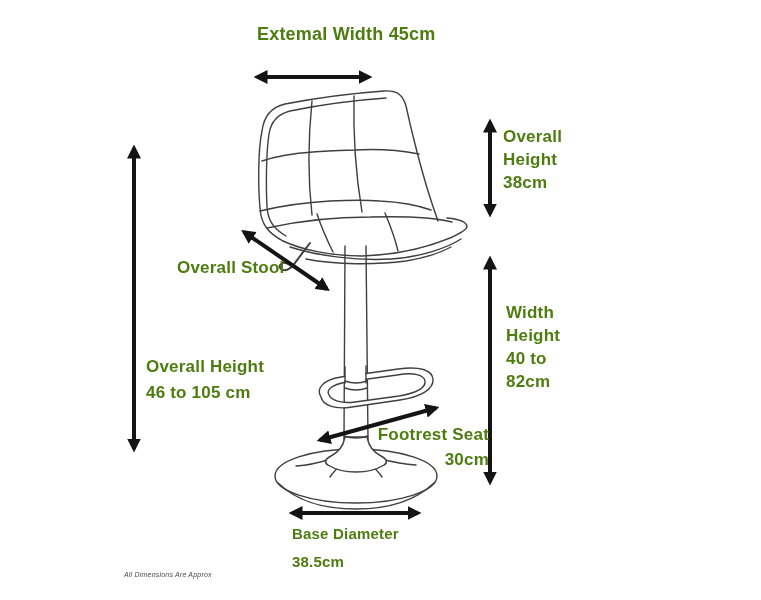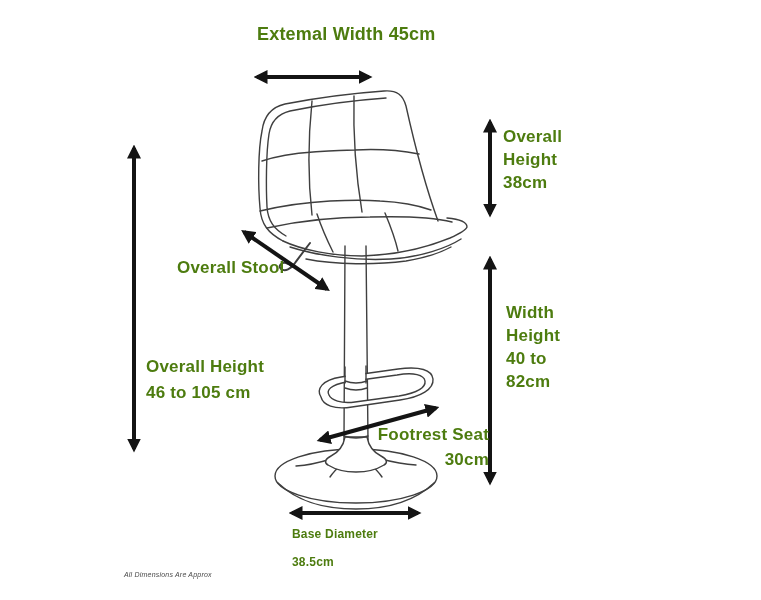--- a/index.html
+++ b/index.html
@@ -10,21 +10,21 @@
   svg{position:absolute;left:0;top:0;}
   .lbl{
     position:absolute;color:#4d7c0f;font-weight:bold;font-size:17px;
     line-height:23px;white-space:nowrap;letter-spacing:.2px;
   }
   .lbl .ln{display:block;}
   #lbl-external{font-size:18px;}
   #lbl-depth{line-height:25px;}
   #lbl-overall{line-height:26px;}
   #lbl-footrest{text-align:right;line-height:25px;}
-  #lbl-base{line-height:28px;font-size:12px;}
+  #lbl-base{line-height:28px;font-size:15px;}
   #footnote{
     position:absolute;left:124px;top:571px;font-size:7px;font-style:italic;
     font-weight:normal;color:#4a4a4a;letter-spacing:.2px;
   }
 </style>
 </head>
 <body>
 
 <div id="stage">
 

